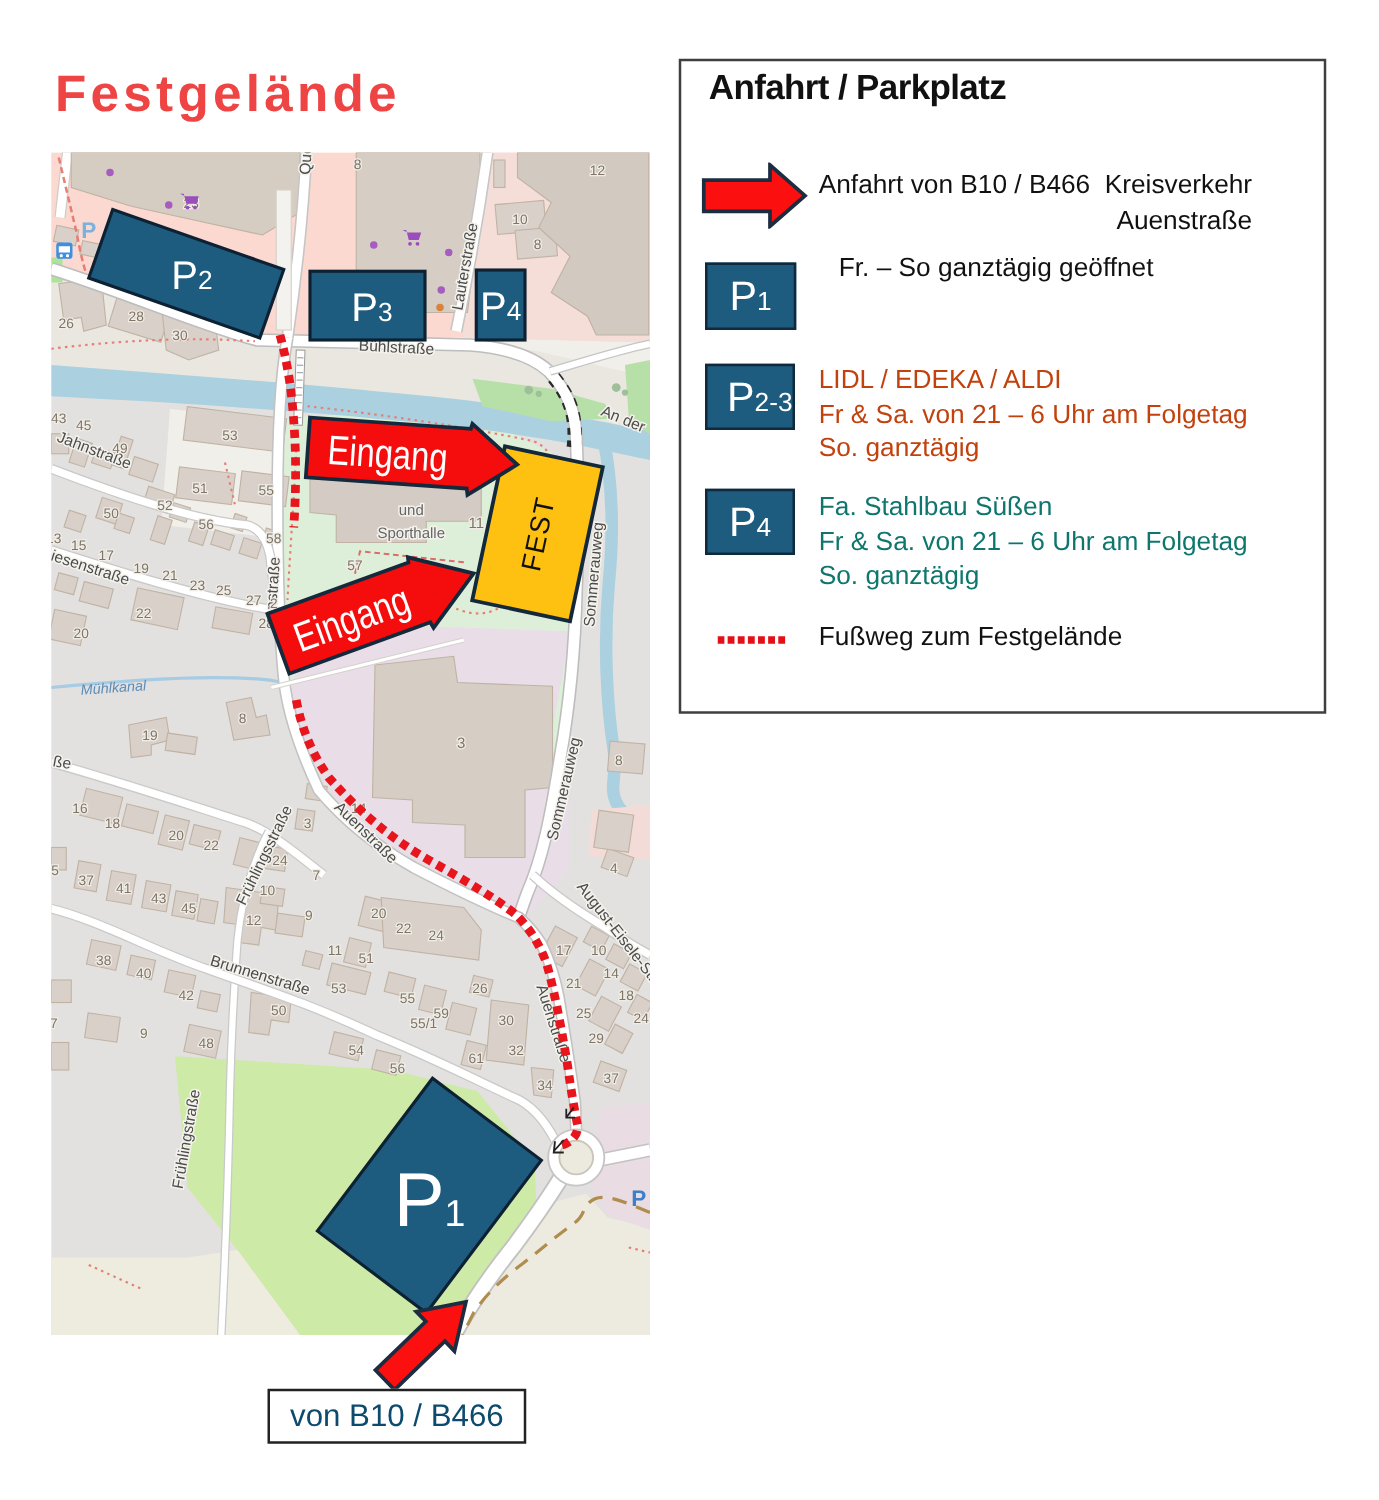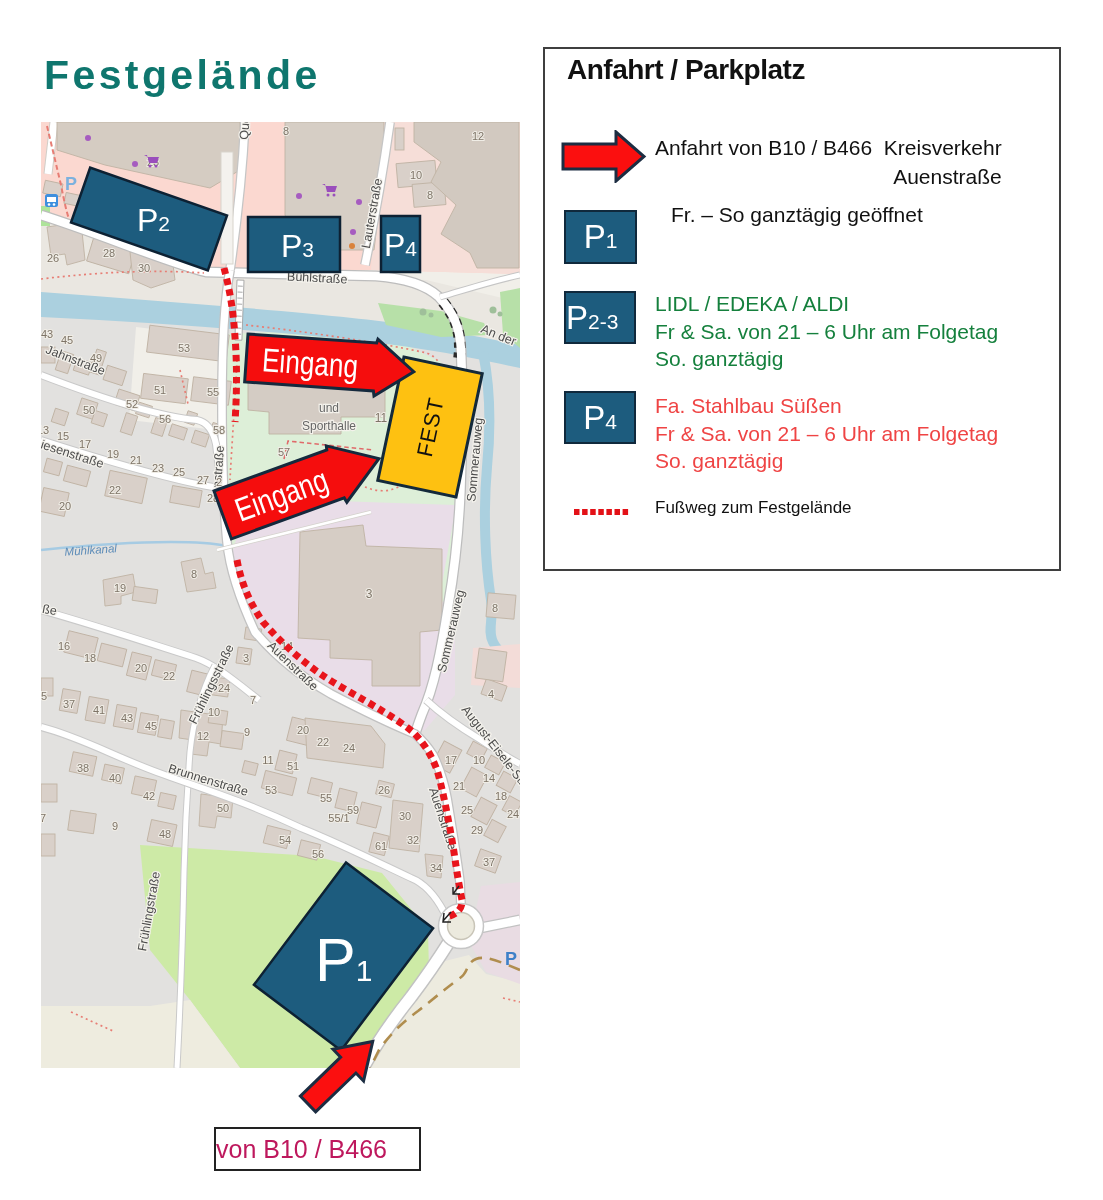--- a/index.html
+++ b/index.html
@@ -4,21 +4,21 @@
 <style>
   html,body{margin:0;padding:0;background:#fff;}
   #page{position:relative;width:1103px;height:1200px;background:#fff;overflow:hidden;
         font-family:"Liberation Sans",sans-serif;}
   .abs{position:absolute;}
 </style>
 </head>
 <body>
 <div id="page">
 
-<div class="abs" style="left:44px;top:52px;font-size:41px;font-weight:bold;color:#0f766e;letter-spacing:3.4px;">Festgelände</div>
+<div class="abs" style="left:44px;top:52px;font-size:41px;font-weight:bold;color:#ef4444;letter-spacing:3.4px;">Festgelände</div>
 
 <svg id="map" class="abs" style="left:41px;top:122px;" width="479" height="946" viewBox="0 0 479 946">
 
 <rect x="0" y="0" width="479" height="946" fill="#f1efe9"></rect>
 
 <path d="M0,178 C100,195 200,203 290,206 L479,228 L479,946 L0,946 Z" fill="#e2e1df"></path>
 
 <path d="M0,0 L479,0 L479,152 L330,148 L165,150 C125,140 60,112 0,92 Z" fill="#fbd8d0"></path>
 
 <path d="M340,0 L479,0 L479,152 L330,148 Z" fill="#f6ded8"></path>
@@ -496,35 +496,35 @@
 <svg class="abs" style="left:561px;top:130px;" width="86" height="53" viewBox="0 0 86 53">
 <path d="M2,14 L55,14 L55,2 L83,26.5 L55,51 L55,39 L2,39 Z" fill="#fb0f0f" stroke="#1c2d42" stroke-width="3" stroke-linejoin="miter"></path>
 </svg>
 
 <div class="abs" style="left:655px;top:134px;font-size:21px;color:#111;line-height:28.5px;text-align:right;">Anfahrt von B10 / B466&nbsp; Kreisverkehr<br>Auenstraße</div>
 
 <div class="abs" style="left:564px;top:210px;width:73px;height:54px;background:#1d5c7e;border:2px solid #10293c;box-sizing:border-box;text-align:center;color:#fff;font-size:33px;line-height:50px;">P<span style="font-size:21px;">1</span></div>
 
 <div class="abs" style="left:655px;top:203px;font-size:21px;color:#111;margin-left:16px;">Fr. – So ganztägig geöffnet</div>
 
-<div class="abs" style="left:564px;top:291px;width:72px;height:53px;background:#1d5c7e;border:2px solid #10293c;box-sizing:border-box;text-align:left;color:#fff;font-size:33px;line-height:49px;">P<span style="font-size:21px;">2-3</span></div>
-
-<div class="abs" style="left:655px;top:290px;font-size:21px;color:#15803d;line-height:27.5px;">LIDL / EDEKA / ALDI<br>Fr &amp; Sa. von 21 – 6 Uhr am Folgetag<br>So. ganztägig</div>
+<div class="abs" style="left:564px;top:291px;width:72px;height:53px;background:#1d5c7e;border:2px solid #10293c;box-sizing:border-box;text-align:right;color:#fff;font-size:33px;line-height:49px;">P<span style="font-size:21px;">2-3</span></div>
+
+<div class="abs" style="left:655px;top:290px;font-size:21px;color:#c2410c;line-height:27.5px;">LIDL / EDEKA / ALDI<br>Fr &amp; Sa. von 21 – 6 Uhr am Folgetag<br>So. ganztägig</div>
 
 <div class="abs" style="left:564px;top:391px;width:72px;height:53px;background:#1d5c7e;border:2px solid #10293c;box-sizing:border-box;text-align:center;color:#fff;font-size:33px;line-height:49px;">P<span style="font-size:21px;">4</span></div>
 
-<div class="abs" style="left:655px;top:392px;font-size:21px;color:#ef4444;line-height:27.5px;">Fa. Stahlbau Süßen<br>Fr &amp; Sa. von 21 – 6 Uhr am Folgetag<br>So. ganztägig</div>
+<div class="abs" style="left:655px;top:392px;font-size:21px;color:#0f766e;line-height:27.5px;">Fa. Stahlbau Süßen<br>Fr &amp; Sa. von 21 – 6 Uhr am Folgetag<br>So. ganztägig</div>
 
 <svg class="abs" style="left:574px;top:508px;" width="56" height="8" viewBox="0 0 56 8">
 <line x1="0" y1="4" x2="56" y2="4" stroke="#e31117" stroke-width="6" stroke-dasharray="5.5 2.6"></line>
 </svg>
 
-<div class="abs" style="left:655px;top:498px;font-size:17px;color:#111;">Fußweg zum Festgelände</div>
+<div class="abs" style="left:655px;top:498px;font-size:21px;color:#111;">Fußweg zum Festgelände</div>
 
 <svg class="abs" style="left:295px;top:1030px;" width="92" height="88" viewBox="0 0 92 88">
 <g transform="translate(13,74) rotate(-44)">
 <path d="M0,-11 L56,-11 L56,-22 L90,0 L56,22 L56,11 L0,11 Z" fill="#fb0f0f" stroke="#1c2d42" stroke-width="3"></path>
 </g>
 </svg>
 
-<div class="abs" style="left:214px;top:1111px;width:203px;height:40px;border:2px solid #222;background:#fff;text-align:left;font-size:25px;color:#be185d;line-height:40px;margin-top:16px;">von B10 / B466</div>
+<div class="abs" style="left:214px;top:1111px;width:203px;height:40px;border:2px solid #222;background:#fff;text-align:center;font-size:25px;color:#0c4a6e;line-height:40px;">von B10 / B466</div>
 
 </div>
 
 </body></html>

